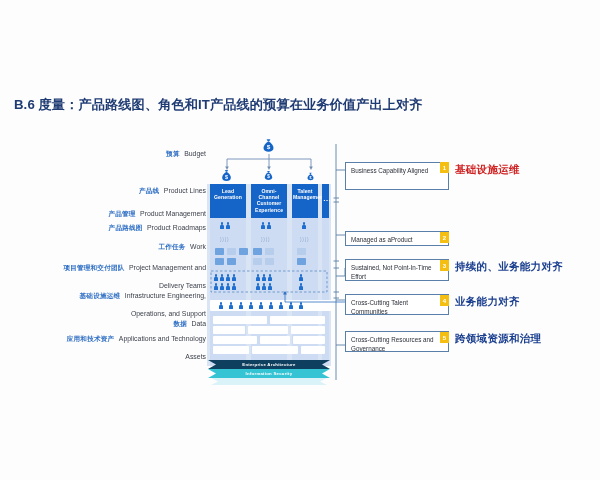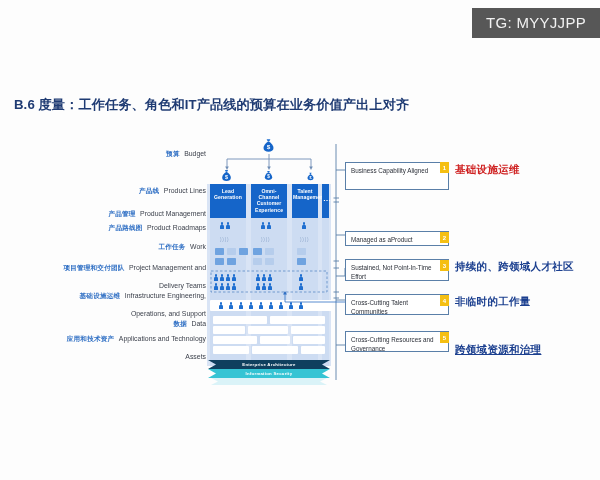--- a/index.html
+++ b/index.html
@@ -213,23 +213,22 @@
     white-space:nowrap;
   }
   .cn-red  { color:#cf2222; }
   .cn-blue { color:#1b3f8f; }
 </style>
 </head>
 <body>
 
 <div id="page">
 
-  <div class="wm-tg">TG: MYYJJPP</div>
-
-  <div class="title">B.6 度量：工作任务、角色和IT产品线的预算在业务价值产出上对齐</div>
+
+  <div class="title">B.6 度量：产品路线图、角色和IT产品线的预算在业务价值产出上对齐</div>
 
   <div class="labels">
     <div class="lbl" style="top:2px;width:148px;">
       <span class="cn">预算</span>
       <span class="en">Budget</span>
     </div>
     <div class="lbl" style="top:39px;width:148px;">
       <span class="cn">产品线</span>
       <span class="en">Product Lines</span>
     </div>
@@ -433,23 +432,23 @@
 
   <div class="callout" style="left:345px;top:162px;height:28px;">Business Capability Aligned</div>
   <div class="num" style="left:440px;top:162px;">1</div>
   <div class="cn-note cn-red" style="left:455px;top:163px;">基础设施运维</div>
 
   <div class="callout" style="left:345px;top:231px;height:15px;">Managed as aProduct</div>
   <div class="num" style="left:440px;top:232px;">2</div>
 
   <div class="callout" style="left:345px;top:259px;height:22px;">Sustained, Not Point-In-Time Effort</div>
   <div class="num" style="left:440px;top:260px;">3</div>
-  <div class="cn-note cn-blue" style="left:455px;top:260px;">持续的、跨领域人才社区</div>
+  <div class="cn-note cn-blue" style="left:455px;top:260px;">持续的、业务能力对齐</div>
 
   <div class="callout" style="left:345px;top:294px;height:21px;">Cross-Cutting Talent Communities</div>
   <div class="num" style="left:440px;top:295px;">4</div>
-  <div class="cn-note cn-blue" style="left:455px;top:295px;">非临时的工作量</div>
+  <div class="cn-note cn-blue" style="left:455px;top:295px;">业务能力对齐</div>
 
   <div class="callout" style="left:345px;top:331px;height:21px;">Cross-Cutting Resources and Governance</div>
   <div class="num" style="left:440px;top:332px;">5</div>
-  <div class="cn-note cn-blue" style="left:455px;top:343px;text-decoration:underline;">跨领域资源和治理</div>
+  <div class="cn-note cn-blue" style="left:455px;top:332px;">跨领域资源和治理</div>
 
 </div>
 
 </body></html>

